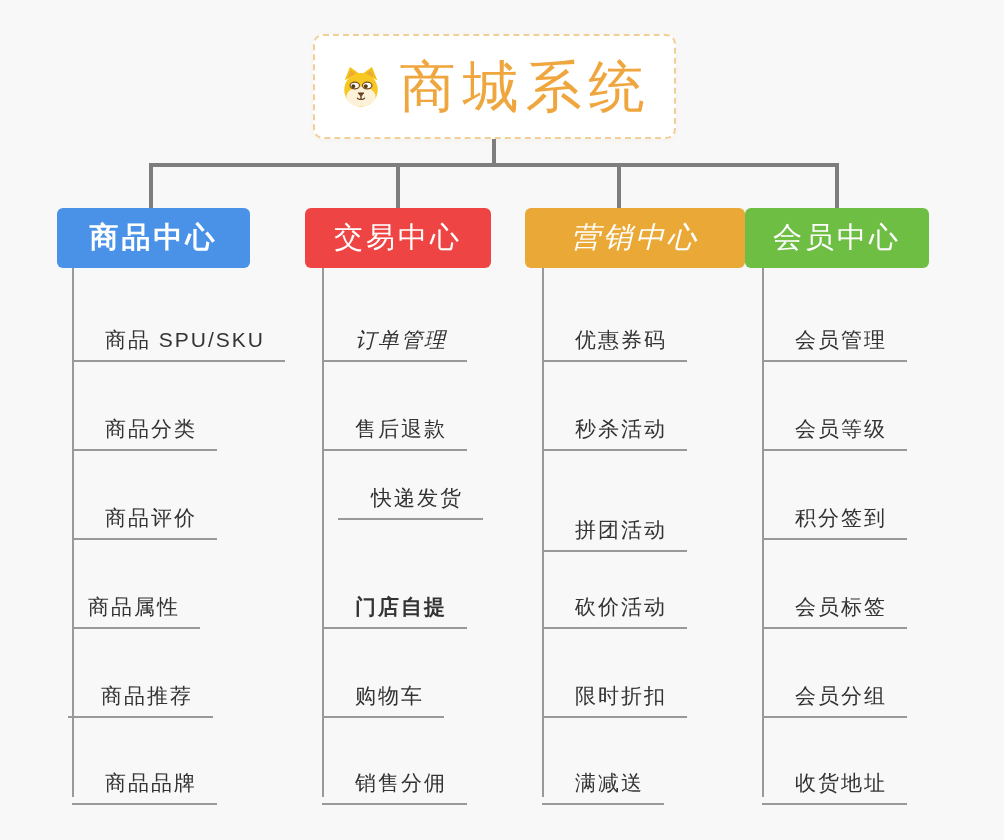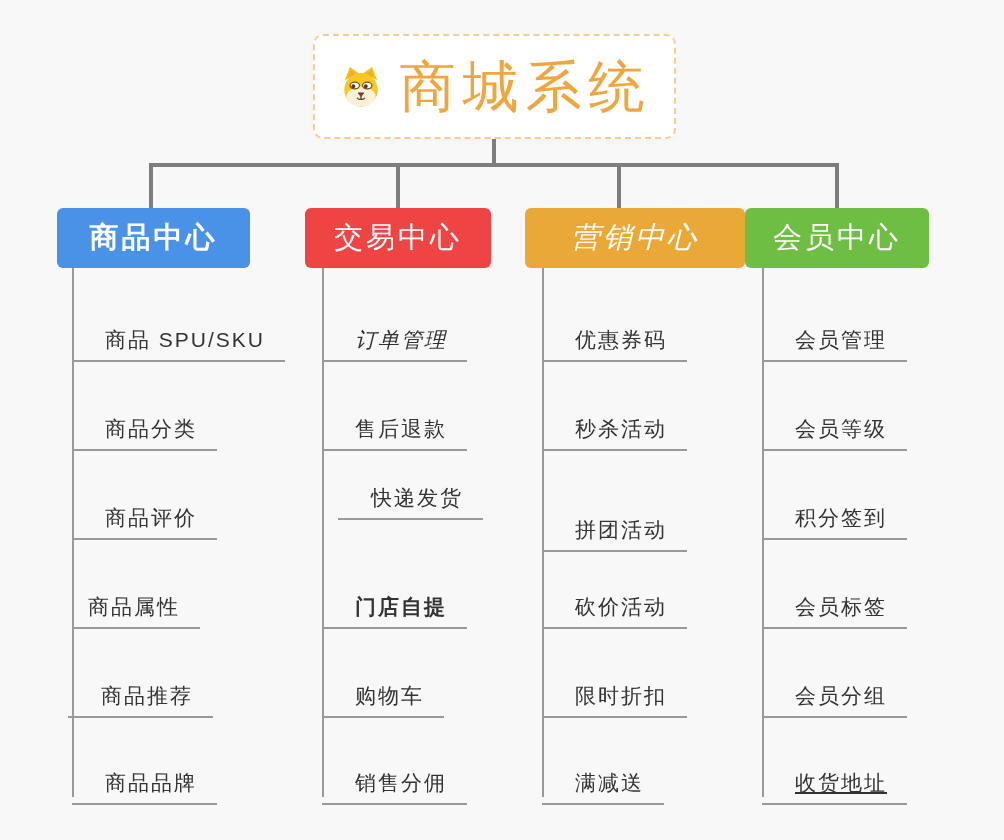--- a/index.html
+++ b/index.html
@@ -91,15 +91,15 @@
   <div class="leaf" style="left:542px;top:670px;">限时折扣</div>
   <div class="leaf" style="left:542px;top:757px;">满减送</div>
 
   <div class="branch-box" style="left: 745px; width: 184px; background-color: rgb(110, 190, 67);">会员中心</div>
   <div class="trunk" style="left:762px;top:268px;height:529px;"></div>
   <div class="leaf" style="left:762px;top:314px;">会员管理</div>
   <div class="leaf" style="left:762px;top:403px;">会员等级</div>
   <div class="leaf" style="left:762px;top:492px;">积分签到</div>
   <div class="leaf" style="left:762px;top:581px;">会员标签</div>
   <div class="leaf" style="left:762px;top:670px;">会员分组</div>
-  <div class="leaf" style="left:762px;top:757px;text-decoration:underline;">收货地址</div>
+  <div class="leaf" style="left:762px;top:757px;">收货地址</div>
 
 </div>
 
 </body></html>

